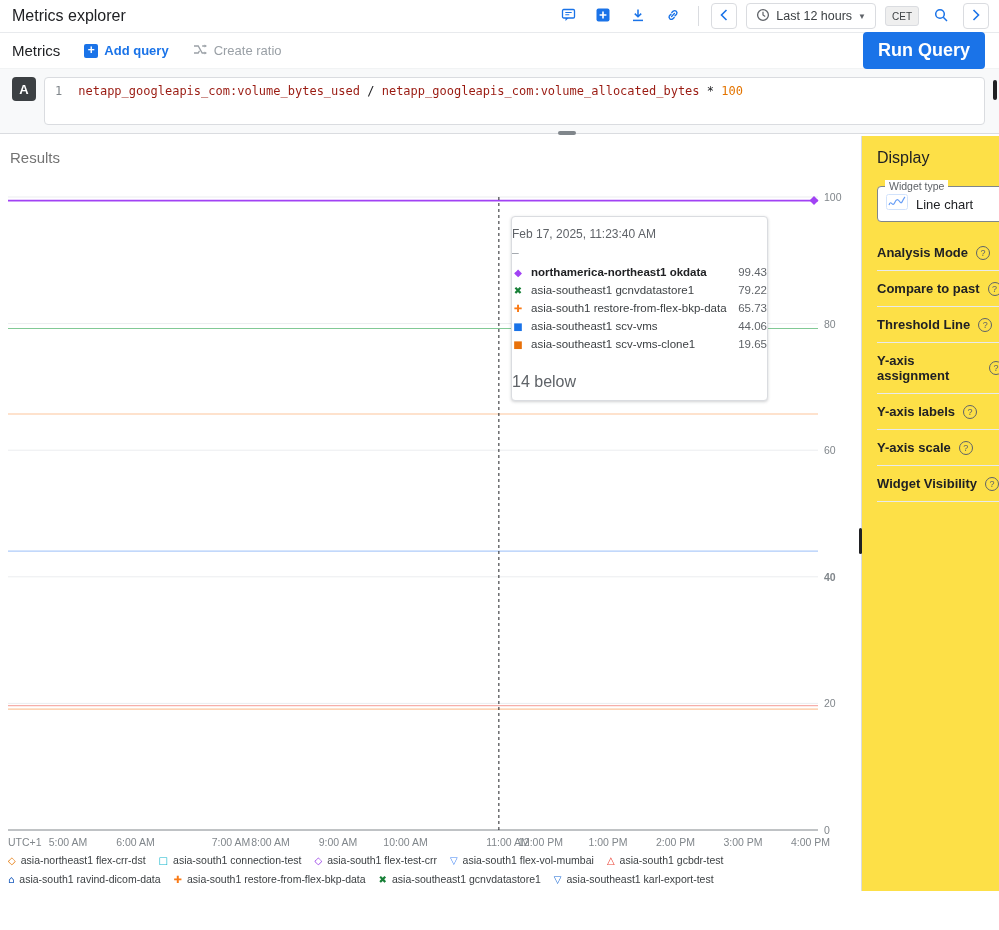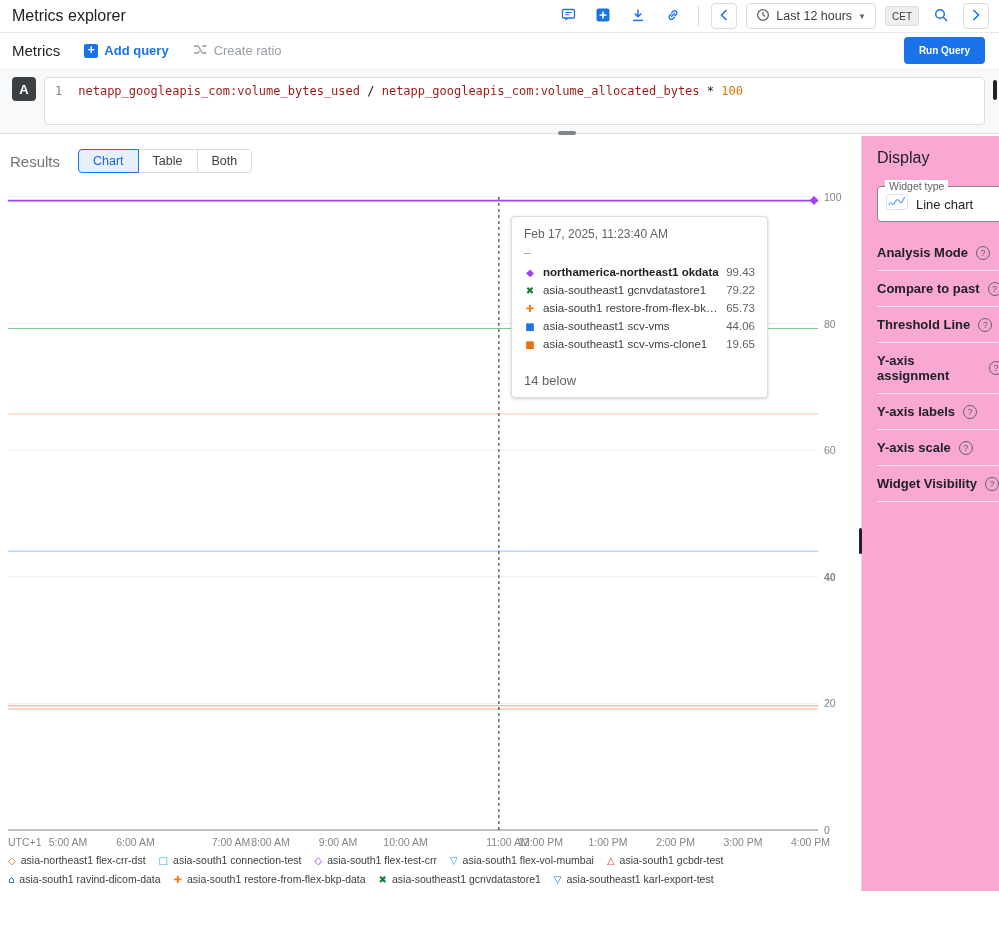--- a/index.html
+++ b/index.html
@@ -17,21 +17,21 @@
   .time-pill{display:flex;align-items:center;gap:6px;height:26px;border:1px solid #dadce0;border-radius:4px;padding:0 9px;font-size:12.5px;color:#3c4043;background:#fff;cursor:pointer}
   .caret{font-size:8px;color:#5f6368}
   .tz-box{height:20px;padding:1px 6px;border:1px solid #dadce0;border-radius:3px;font-size:10px;color:#3c4043;display:flex;align-items:center;cursor:pointer}
 
   
   .queries-bar{display:flex;align-items:center;height:36px;padding:0 10px 0 12px;gap:24px;border-bottom:1px solid #f1f3f4}
   .queries-title{font-size:15px;color:#202124}
   .text-btn{display:flex;align-items:center;gap:6px;font-size:13px;font-weight:bold;color:#1a73e8;background:none;border:none;cursor:pointer}
   .text-btn.disabled{color:#9aa0a6;font-weight:normal}
   .plus-icon{width:14px;height:14px;background:#1a73e8;border-radius:2px;color:#fff;font-size:12px;line-height:13px;text-align:center;flex:none}
-  .run-query-btn{margin-left:auto;margin-right:4px;background:#1a73e8;color:#fff;font-size:10px;font-weight:bold;border:none;border-radius:4px;padding:8px 15px;cursor:pointer}
+  .run-query-btn{margin-left:auto;margin-right:4px;background:#1a73e8;color:#fff;font-size:18px;font-weight:bold;border:none;border-radius:4px;padding:8px 15px;cursor:pointer}
 
   
   .query-section{position:relative;background:#f8f9fa}
   .editor-row{display:flex;align-items:flex-start;gap:8px;padding:8px 14px 8px 12px}
   .query-badge{width:24px;height:24px;background:#3c4043;color:#fff;border-radius:4px;font-size:13px;font-weight:bold;display:flex;align-items:center;justify-content:center;cursor:pointer;flex:none}
   .code-card{flex:1;position:relative;background:#fff;border:1px solid #dadce0;border-radius:4px;height:48px;display:flex;padding:6px 12px 0 10px;font-family:"DejaVu Sans Mono","Liberation Mono",monospace;font-size:12px;cursor:text}
   .line-no{color:#80868b;margin-right:16px;flex:none}
   .code-text{white-space:pre;overflow:hidden}
   .tok-metric{color:#9a1b12}
   .tok-op{color:#202124}
@@ -59,36 +59,36 @@
   .tab:first-child{border-radius:4px 0 0 4px;margin-left:0}
   .tab:last-child{border-radius:0 4px 4px 0}
   .tab.active{background:#e8f0fe;color:#1967d2;border-color:#1a73e8;z-index:1}
 
   .chart-area{position:absolute;top:50px;left:0;width:860px;height:705px}
   .chart-plot{position:absolute;left:8px;top:11px;overflow:visible;cursor:crosshair}
   .y-tick{position:absolute;left:824px;font-size:10.5px;color:#80868b}
   .x-tick{position:absolute;top:650px;font-size:10.5px;color:#80868b;white-space:nowrap;transform:translateX(-50%)}
   .x-tick.first{transform:none}
 
-  .chart-tooltip{position:absolute;left:511px;top:30px;width:257px;background:#fff;border:1px solid #dadce0;border-radius:4px;box-shadow:0 1px 3px rgba(60,64,67,.24);padding:10px 12px 9px;z-index:5}
+  .chart-tooltip{position:absolute;left:511px;top:30px;width:257px;background:#fff;border:1px solid #dadce0;border-radius:4px;box-shadow:0 1px 3px rgba(60,64,67,.24);padding:10px 0 9px;z-index:5}
   .tt-time{font-size:12px;color:#5f6368;margin-bottom:5px}
   .tt-dash{font-size:12px;color:#9aa0a6;margin-bottom:3px}
   .tt-row{display:flex;align-items:center;gap:7px;margin:6px 0;font-size:11.5px}
   .tt-marker{width:12px;text-align:center;font-size:10px;flex:none;font-family:"DejaVu Sans",sans-serif}
   .tt-name{flex:1;color:#3c4043;white-space:nowrap;overflow:hidden;text-overflow:ellipsis}
   .tt-row.bold .tt-name{font-weight:bold;color:#202124}
   .tt-value{color:#5f6368}
-  .tt-more{font-size:13px;color:#5f6368;margin-top:23px}
+  .tt-more{font-size:16px;color:#5f6368;margin-top:23px}
 
   .legend{position:absolute;top:668px;left:8px;width:846px;display:flex;flex-wrap:wrap;column-gap:13px;row-gap:7px}
   .legend-item{display:flex;align-items:center;gap:5px;font-size:10.5px;color:#3c4043;cursor:pointer;white-space:nowrap}
   .legend-marker{font-size:10px;font-family:"DejaVu Sans",sans-serif}
 
   
-  .display-panel{position:absolute;top:0;left:861px;right:0;bottom:0;border-left:1px solid #dadce0;background:#f9a8d4;padding:13px 0 0 15px;overflow:hidden}
+  .display-panel{position:absolute;top:0;left:861px;right:0;bottom:0;border-left:1px solid #dadce0;background:#fde047;padding:13px 0 0 15px;overflow:hidden}
   .display-title{font-size:16px;color:#202124;font-weight:normal}
   .widget-type{margin-top:19px;position:relative;width:152px;border:1px solid #80868b;border-radius:4px;padding:7px 8px;display:flex;align-items:center;gap:8px;background:#fff;cursor:pointer}
   .widget-type-label{position:absolute;top:-7px;left:7px;background:#fff;padding:0 4px;font-size:10.5px;color:#5f6368}
   .widget-type-value{font-size:13px;color:#202124}
   .panel-options{margin-top:13px}
   .panel-option{display:flex;align-items:center;gap:8px;padding:10px 0;border-bottom:1px solid #e8eaed;font-size:13px;font-weight:bold;color:#202124;width:126px;cursor:pointer}
   .help-icon{width:14px;height:14px;border:1px solid #5f6368;border-radius:50%;font-size:9px;font-weight:normal;color:#5f6368;display:flex;align-items:center;justify-content:center;flex:none}
   .v-handle{position:absolute;left:859px;top:392px;width:3px;height:26px;background:#202124;border-radius:2px;z-index:4;cursor:col-resize}
 </style>
 </head>
@@ -199,25 +199,20 @@
 
   <div class="split-divider">
     <div class="drag-handle"></div>
   </div>
 
   <div class="content">
 
     <div class="results">
       <div class="results-header">
         <span class="results-title">Results</span>
-        <div class="tabs">
-            <button class="tab active">Chart</button>
-            <button class="tab">Table</button>
-            <button class="tab">Both</button>
-          </div>
       </div>
 
       <div class="chart-area">
         <svg class="chart-plot" width="810" height="633">
             <line x1="0" y1="633" x2="810" y2="633" stroke="#80868b" stroke-width="1"></line>
             <line x1="0" y1="506.40000000000003" x2="810" y2="506.40000000000003" stroke="#ebedef" stroke-width="1"></line>
             <line x1="0" y1="379.8" x2="810" y2="379.8" stroke="#ebedef" stroke-width="1"></line>
             <line x1="0" y1="253.20000000000002" x2="810" y2="253.20000000000002" stroke="#ebedef" stroke-width="1"></line>
             <line x1="0" y1="126.59999999999997" x2="810" y2="126.59999999999997" stroke="#ebedef" stroke-width="1"></line>
             <line x1="0" y1="0" x2="810" y2="0" stroke="#ebedef" stroke-width="1"></line>

